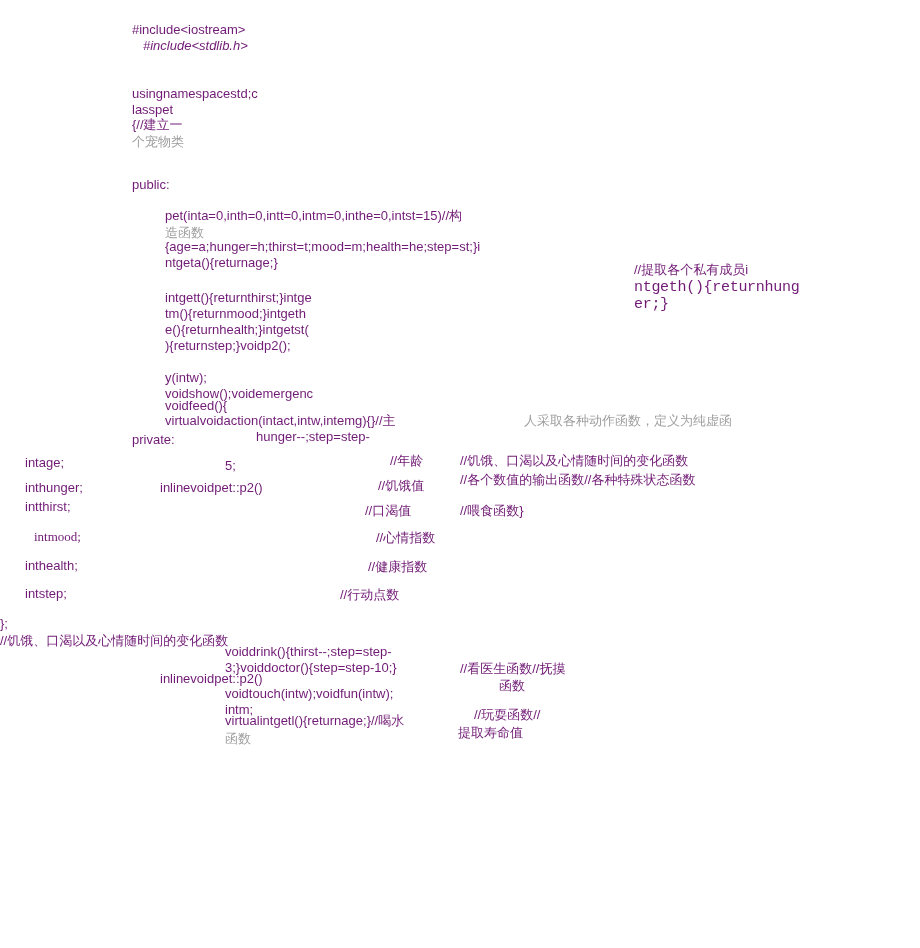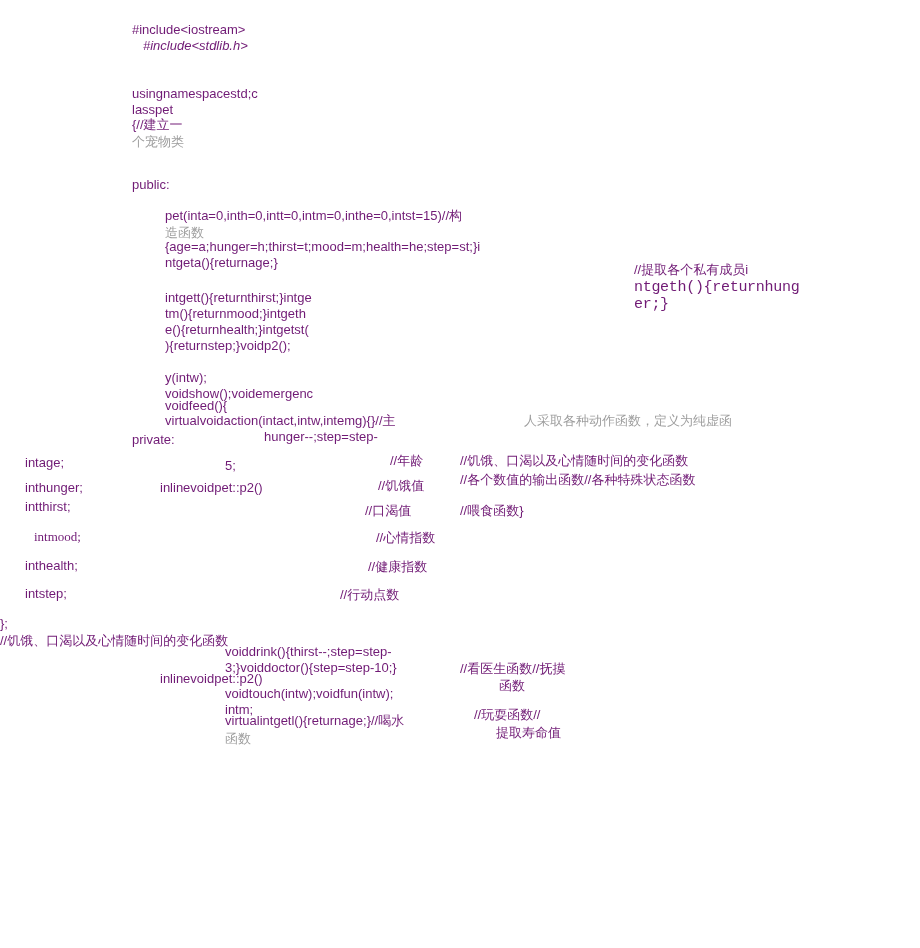--- a/index.html
+++ b/index.html
@@ -46,21 +46,21 @@
 <div class="abs black" style="left:165px; top:322px;">e(){returnhealth;}intgetst(</div>
 <div class="abs black" style="left:165px; top:338px;">){returnstep;}voidp2();</div>
 <div class="abs black" style="left:165px; top:354px;margin-top:32px;">voidshow();voidemergenc</div>
 <div class="abs black" style="left:165px; top:370px;">y(intw);</div>
 
 <div class="abs black" style="left:165px; top:398px;">voidfeed(){</div>
 <div class="abs black" style="left:165px; top:412px;">virtualvoidaction(intact,intw,intemg){}//主</div>
 <div class="abs gray" style="left:524px; top:412px;">人采取各种动作函数，定义为纯虚函</div>
 
 <div class="abs black" style="left:132px; top:432px;">private:</div>
-<div class="abs black" style="left:220px; top:429px;padding-left:44px;">hunger--;step=step-</div>
+<div class="abs black" style="left:212px; top:429px;padding-left:44px;">hunger--;step=step-</div>
 
 <div class="abs black" style="left:25px;  top:455px;">intage;</div>
 <div class="abs black" style="left:225px; top:458px;">5;</div>
 <div class="abs black" style="left:390px; top:452px;">//年龄</div>
 <div class="abs black" style="left:460px; top:452px;">//饥饿、口渴以及心情随时间的变化函数</div>
 
 <div class="abs black" style="left:25px;  top:480px;">inthunger;</div>
 <div class="abs black" style="left:160px; top:480px;">inlinevoidpet::p2()</div>
 <div class="abs black" style="left:378px; top:477px;">//饥饿值</div>
 <div class="abs black" style="left:460px; top:471px;">//各个数值的输出函数//各种特殊状态函数</div>
@@ -87,13 +87,13 @@
 <div class="abs black" style="left:460px; top:660px;">//看医生函数//抚摸</div>
 
 <div class="abs black" style="left:225px; top:686px;">voidtouch(intw);voidfun(intw);</div>
 <div class="abs black" style="left:499px; top:677px;">函数</div>
 
 <div class="abs black" style="left:225px; top:702px;">intm;</div>
 <div class="abs black" style="left:225px; top:712px;"><span>virtualintgetl(){returnage;}//喝水</span></div>
 <div class="abs black" style="left:474px; top:706px;">//玩耍函数//</div>
 
 <div class="abs gray" style="left:225px; top:730px;">函数</div>
-<div class="abs black" style="left:496px; top:724px;">提取寿命值</div>
+<div class="abs black" style="left:458px; top:724px;">提取寿命值</div>
 
 </body></html>

